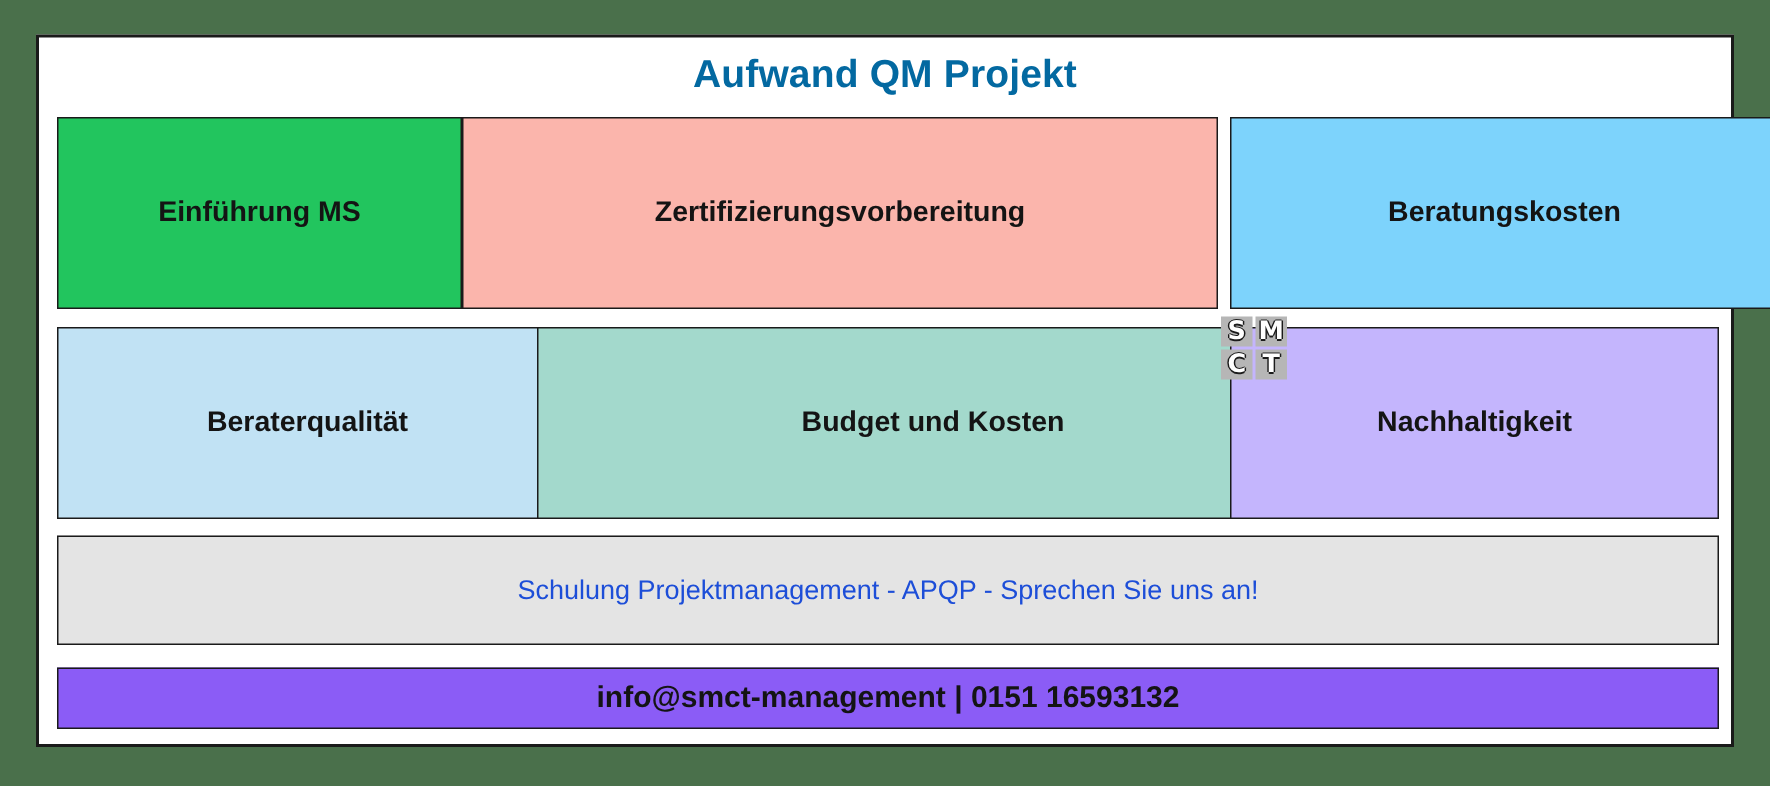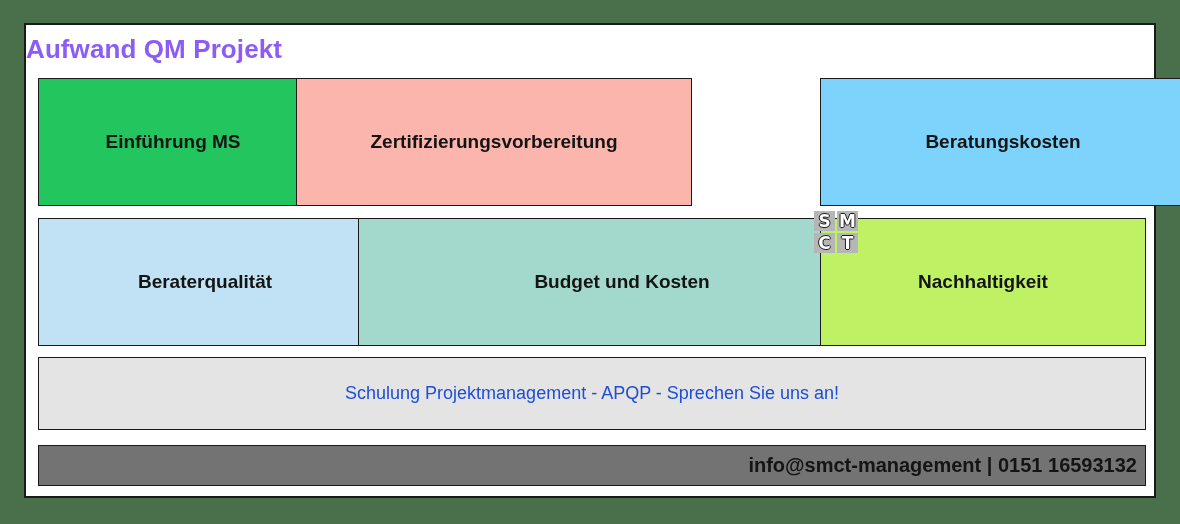--- a/index.html
+++ b/index.html
@@ -28,24 +28,24 @@
   }
 
   
   #title {
     position: absolute;
     left: 0;
     top: 0;
     width: 100%;
     height: 49px;
     line-height: 49px;
-    text-align: left;
+    text-align: center;
     font-size: 26px;
     font-weight: bold;
-    color: #8b5cf6;
+    color: #0369a1;
     letter-spacing: 0.1px;
   }
 
   
   .tile {
     position: absolute;
     border: 1.6px solid #1a1a1a;
     display: flex;
     align-items: center;
     justify-content: center;
@@ -61,60 +61,59 @@
     font-weight: bold;
     line-height: 1.25;
   }
 
   
   #tile-einfuehrung-ms {
     left: 12px;  top: 53px;  width: 270px;  height: 128px;
     background: #22c55e;
   }
   #tile-zertifizierungsvorbereitung {
-    left: 270px; top: 53px;  width: 396px;  height: 128px;
+    left: 282px; top: 53px;  width: 504px;  height: 128px;
     background: #fbb5ac;
   }
   #tile-beratungskosten {
     left: 794px; top: 53px;  width: 366px;  height: 128px;
     background: #7dd3fc;
     align-items: center;
   }
 
   
   #tile-beraterqualitaet {
     left: 12px;  top: 193px; width: 322px;  height: 128px;
     background: #c1e2f4;
     padding-left: 12px;
   }
   #tile-budget-und-kosten {
     left: 332px; top: 193px; width: 528px;  height: 128px;
     background: #a3d9cc;
   }
   #tile-nachhaltigkeit {
     left: 794px; top: 193px; width: 326px;  height: 128px;
-    background: #bef264;
+    background: #c4b5fd;
   }
 
   
   #bar-schulung {
     left: 12px;  top: 332px; width: 1108px; height: 73px;
     background: #e4e4e4;
   }
   #bar-schulung .tile-label {
     font-size: 18px;
     font-weight: normal;
     color: #1d4ed8;
   }
 
   
   #bar-kontakt {
     left: 12px;  top: 420px; width: 1108px; height: 41px;
-    background: #737373;
-    text-align: right;
+    background: #8b5cf6;
   }
   #bar-kontakt .tile-label {
     font-size: 20px;
     font-weight: bold;
     color: #141414;
   }
 
   
   #smct-watermark {
     position: absolute;

